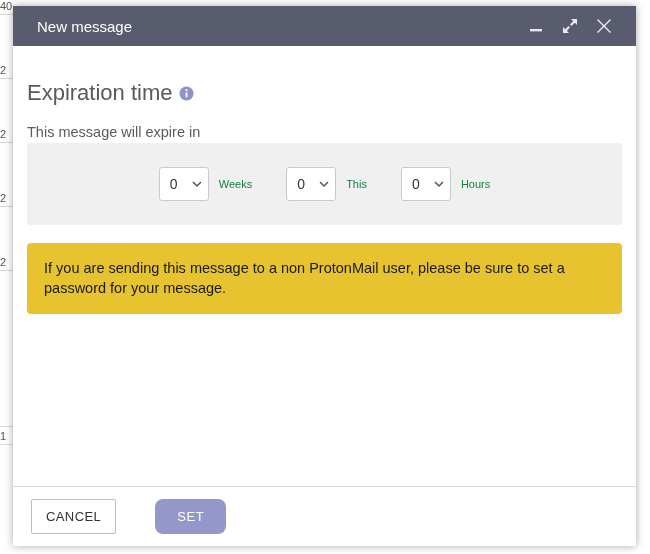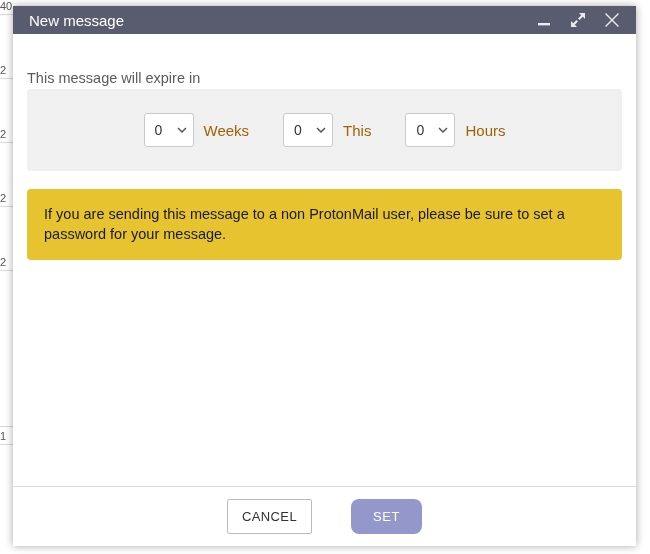--- a/index.html
+++ b/index.html
@@ -22,24 +22,24 @@
     left: 13px; top: 6px;
     width: 623px; height: 540px;
     background: #fff;
     box-shadow: 0 0 8px rgba(0,0,0,0.35);
     display: flex;
     flex-direction: column;
   }
   .titlebar {
     background: #595b6f;
     color: #fff;
-    height: 28px;
-    display: flex;
-    align-items: center;
-    padding: 0 16px;
+    height: 40px;
+    display: flex;
+    align-items: center;
+    padding: 0 24px;
   }
   .titlebar .title { font-size: 15px; font-weight: 400; flex:1; }
   .titlebar .tb-icons { display:flex; gap:18px; align-items:center; }
   .titlebar .tb-icon { cursor:pointer; display:flex; align-items:center; justify-content:center; width:16px; height:16px; }
   .titlebar svg { fill:#e9e9ef; }
   .body {
     flex: 1;
     padding: 18px 14px 10px 14px;
     overflow: hidden;
   }
@@ -81,38 +81,38 @@
     padding: 0 6px 0 10px;
     display: flex;
     align-items: center;
     justify-content: space-between;
     font-size: 14px;
     color: #333;
     cursor: pointer;
   }
   .sel .chev { display:flex; }
   .picker-label {
-    color: #a16207;
-    font-size: 15px;
+    color: #15803d;
+    font-size: 11px;
   }
   .warning {
     background: #e6c32f;
     color: #1a1a1a;
     border-radius: 4px;
     padding: 16px 17px;
     font-size: 14.5px;
     line-height: 1.35;
     margin-top: 18px;
   }
   .footer {
     border-top: 1px solid #d9d9d9;
     padding: 12px 18px;
     display: flex;
     align-items: center;
-    justify-content: center;
+    justify-content: flex-start;
   }
   .btn-cancel {
     border: 1px solid #bcbcbc;
     background: #fff;
     color: #333;
     font-size: 13px;
     letter-spacing: 0.4px;
     padding: 9px 14px;
     border-radius: 2px;
     cursor: pointer;
@@ -164,20 +164,30 @@
       </div>
       <div class="tb-icon">
         <svg width="14" height="14" viewBox="0 0 14 14">
             <path d="M1 0 L7 6 L13 0 L14 1 L8 7 L14 13 L13 14 L7 8 L1 14 L0 13 L6 7 L0 1 Z"></path>
           </svg>
       </div>
     </div>
   </div>
 
   <div class="body">
+    <div class="h1">
+      <span>Expiration time</span>
+      <span class="info-icon">
+        <svg width="15" height="15" viewBox="0 0 16 16">
+            <circle cx="8" cy="8" r="7.5" fill="#8f93c6"></circle>
+            <rect x="7" y="7" width="2" height="5" fill="#fff"></rect>
+            <rect x="7" y="3.5" width="2" height="2" fill="#fff"></rect>
+          </svg>
+      </span>
+    </div>
 
     <div class="sub">This message will expire in</div>
 
     <div class="picker-row">
       <div class="picker-group">
         <div class="sel">
           <span>0</span>
           <span class="chev">
             <svg width="10" height="10" viewBox="0 0 10 10">
                 <path d="M1 3 L5 7 L9 3" stroke="#555" stroke-width="1.5" fill="none"></path>

